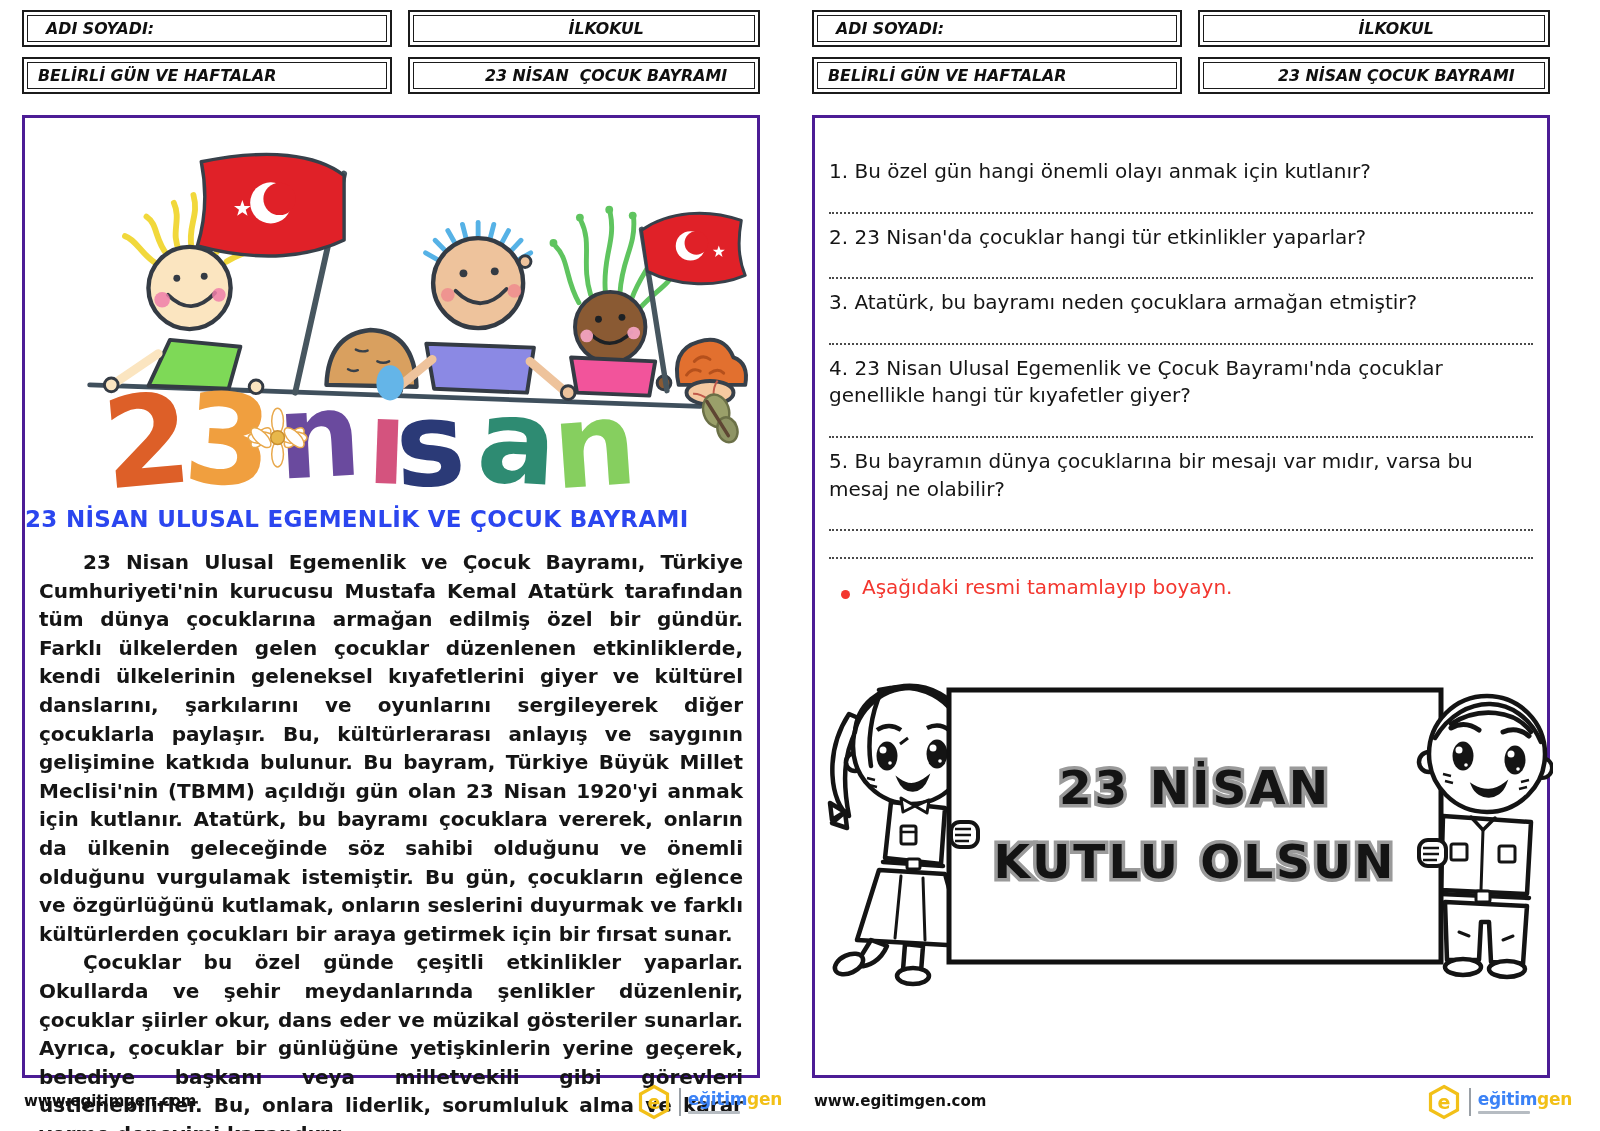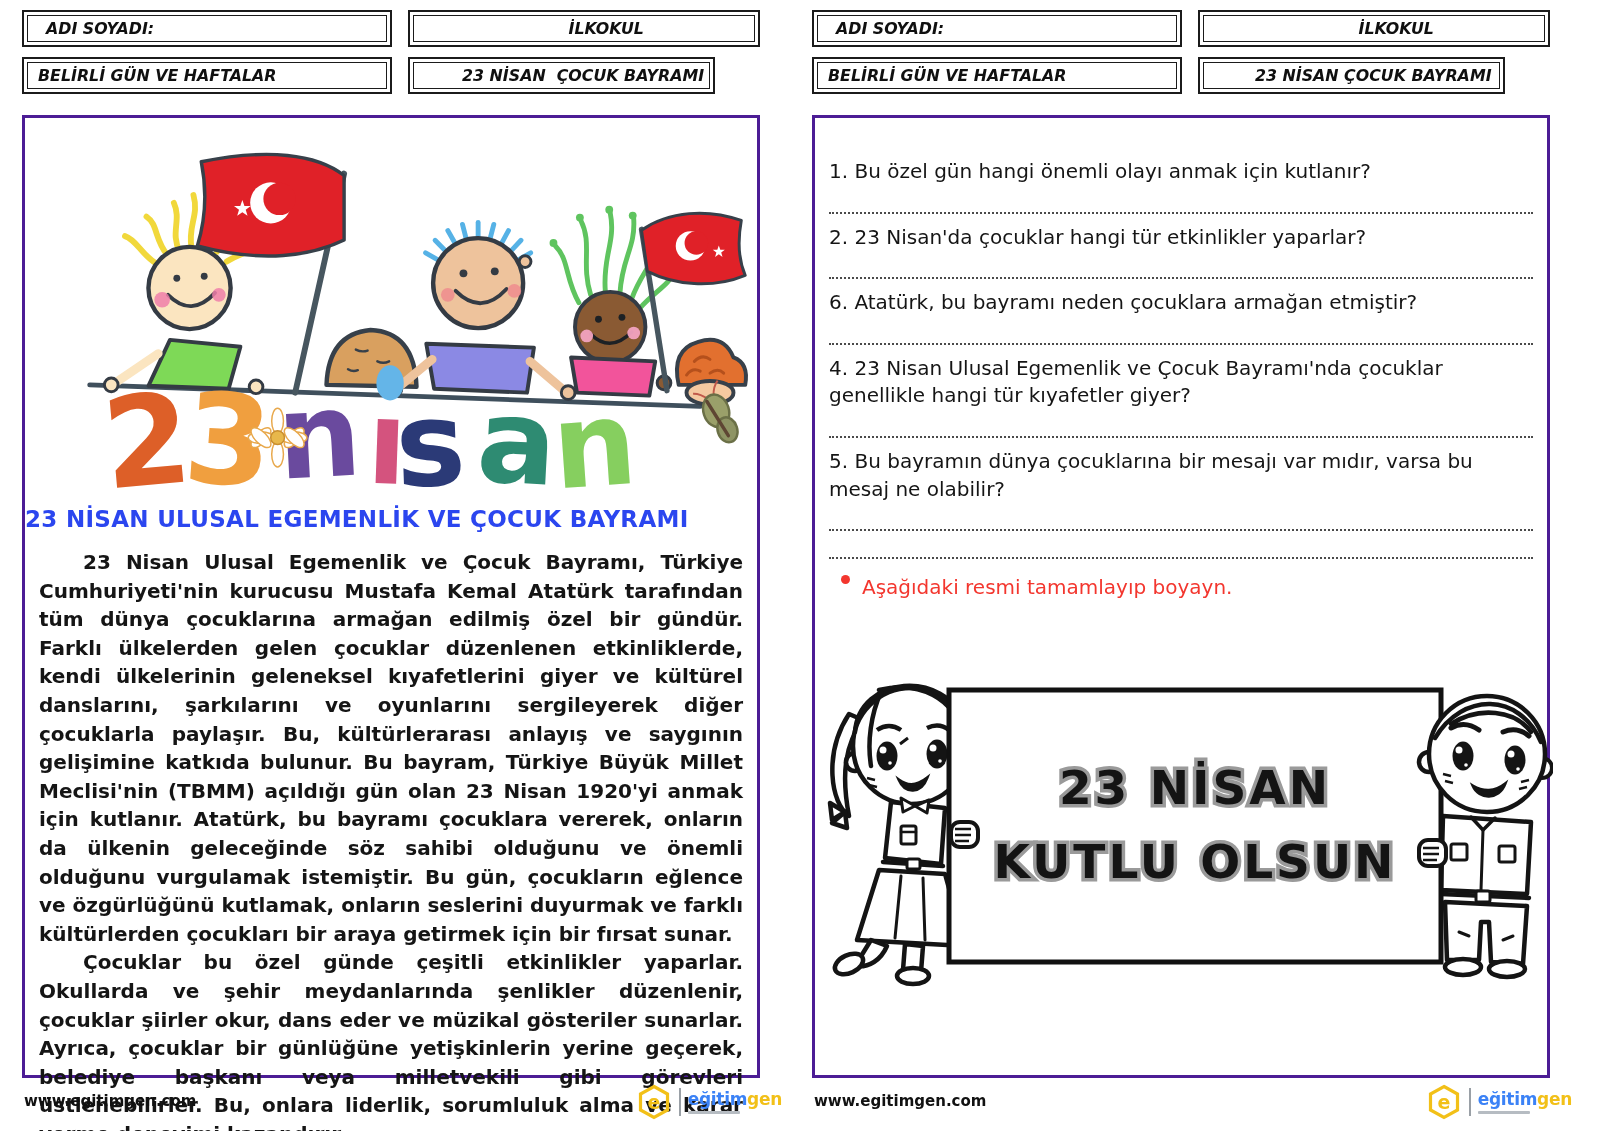--- a/index.html
+++ b/index.html
@@ -14,21 +14,21 @@
 
   
   .hbox {
     position:absolute; height:37px; border:2px solid #1b1b1b;
     box-shadow: inset 0 0 0 3px #ffffff, inset 0 0 0 4px #1b1b1b;
     display:flex; align-items:center; background:#fff;padding-left:44px;
   }
   .hbox-name   { left:0;     top:10px; width:370px; padding-left:22px; }
   .hbox-school { left:386px; top:10px; width:352px; justify-content:center; }
   .hbox-week   { left:0;     top:57px; width:370px; padding-left:14px; }
-  .hbox-topic  { left:386px; top:57px; width:307px; justify-content:center; }
+  .hbox-topic  { left:386px; top:57px; width:352px; justify-content:center; }
   .hlabel {
     font-weight:bold; font-style:italic; font-size:16.5px; letter-spacing:0;
     white-space:pre; transform:scaleX(.96); transform-origin:left center; color:#101010;
   }
   .hbox-school .hlabel, .hbox-topic .hlabel { transform-origin:center center; }
 
   
   .frame {
     position:absolute; left:0; top:115px; width:738px; height:963px;
     border:3px solid #4c1d95; background:#fff;
@@ -43,21 +43,21 @@
   .bodytext {
     position:absolute; left:14px; right:14px; top:430px;
     font-size:20px; line-height:1.43; text-align:justify; color:#151515;font-weight:bold;
   }
   .bodytext p { text-indent:44px; margin:0; }
 
   
   .questions { position:absolute; left:14px; right:14px; top:30px; }
   .question  { font-size:20px; line-height:1.38; margin-top:10px; color:#151515; }
   .answer-line { height:28px; border-bottom:2px dotted #4a4a4a; }
-  .instruction { display:flex; align-items:flex-start; margin-top:16px; font-size:20px; color:#f3362e; }
+  .instruction { display:flex; align-items:flex-end; margin-top:16px; font-size:20px; color:#f3362e; }
   .bullet-dot { width:9px; height:9px; border-radius:50%; background:#f3362e; margin:0 12px 0 12px; flex:0 0 auto; }
   .banner-illu { position:absolute; left:0; top:532px; width:738px; height:338px; }
 
   
   .site {
     position:absolute; top:1092px; left:2px; font-weight:bold; font-size:15px; color:#111;
   }
   .brand { position:absolute; top:1084px; right:-22px; display:flex; align-items:center; gap:7px; }
   .brand-divider { width:1.5px; height:28px; background:#9aa0a6; }
   .brand-text { display:flex; flex-direction:column; line-height:1; }
@@ -283,21 +283,21 @@
   <div class="hbox hbox-topic">
     <span class="hlabel">23 NİSAN ÇOCUK BAYRAMI</span>
   </div>
 
   <div class="frame">
     <div class="questions" id="questions-list">
         <div class="question">1. Bu özel gün hangi önemli olayı anmak için kutlanır?</div>
         <div class="answer-line"></div>
         <div class="question">2. 23 Nisan'da çocuklar hangi tür etkinlikler yaparlar?</div>
         <div class="answer-line"></div>
-        <div class="question">6. Atatürk, bu bayramı neden çocuklara armağan etmiştir?</div>
+        <div class="question">3. Atatürk, bu bayramı neden çocuklara armağan etmiştir?</div>
         <div class="answer-line"></div>
         <div class="question">4. 23 Nisan Ulusal Egemenlik ve Çocuk Bayramı'nda çocuklar genellikle hangi tür kıyafetler giyer?</div>
         <div class="answer-line"></div>
         <div class="question">5. Bu bayramın dünya çocuklarına bir mesajı var mıdır, varsa bu mesaj ne olabilir?</div>
         <div class="answer-line"></div>
         <div class="answer-line"></div>
         <div class="instruction">
           <span class="bullet-dot" style="background: rgb(243, 54, 46);"></span>
           <span style="color: rgb(243, 54, 46);">Aşağıdaki resmi tamamlayıp boyayn.</span>
         </div>

